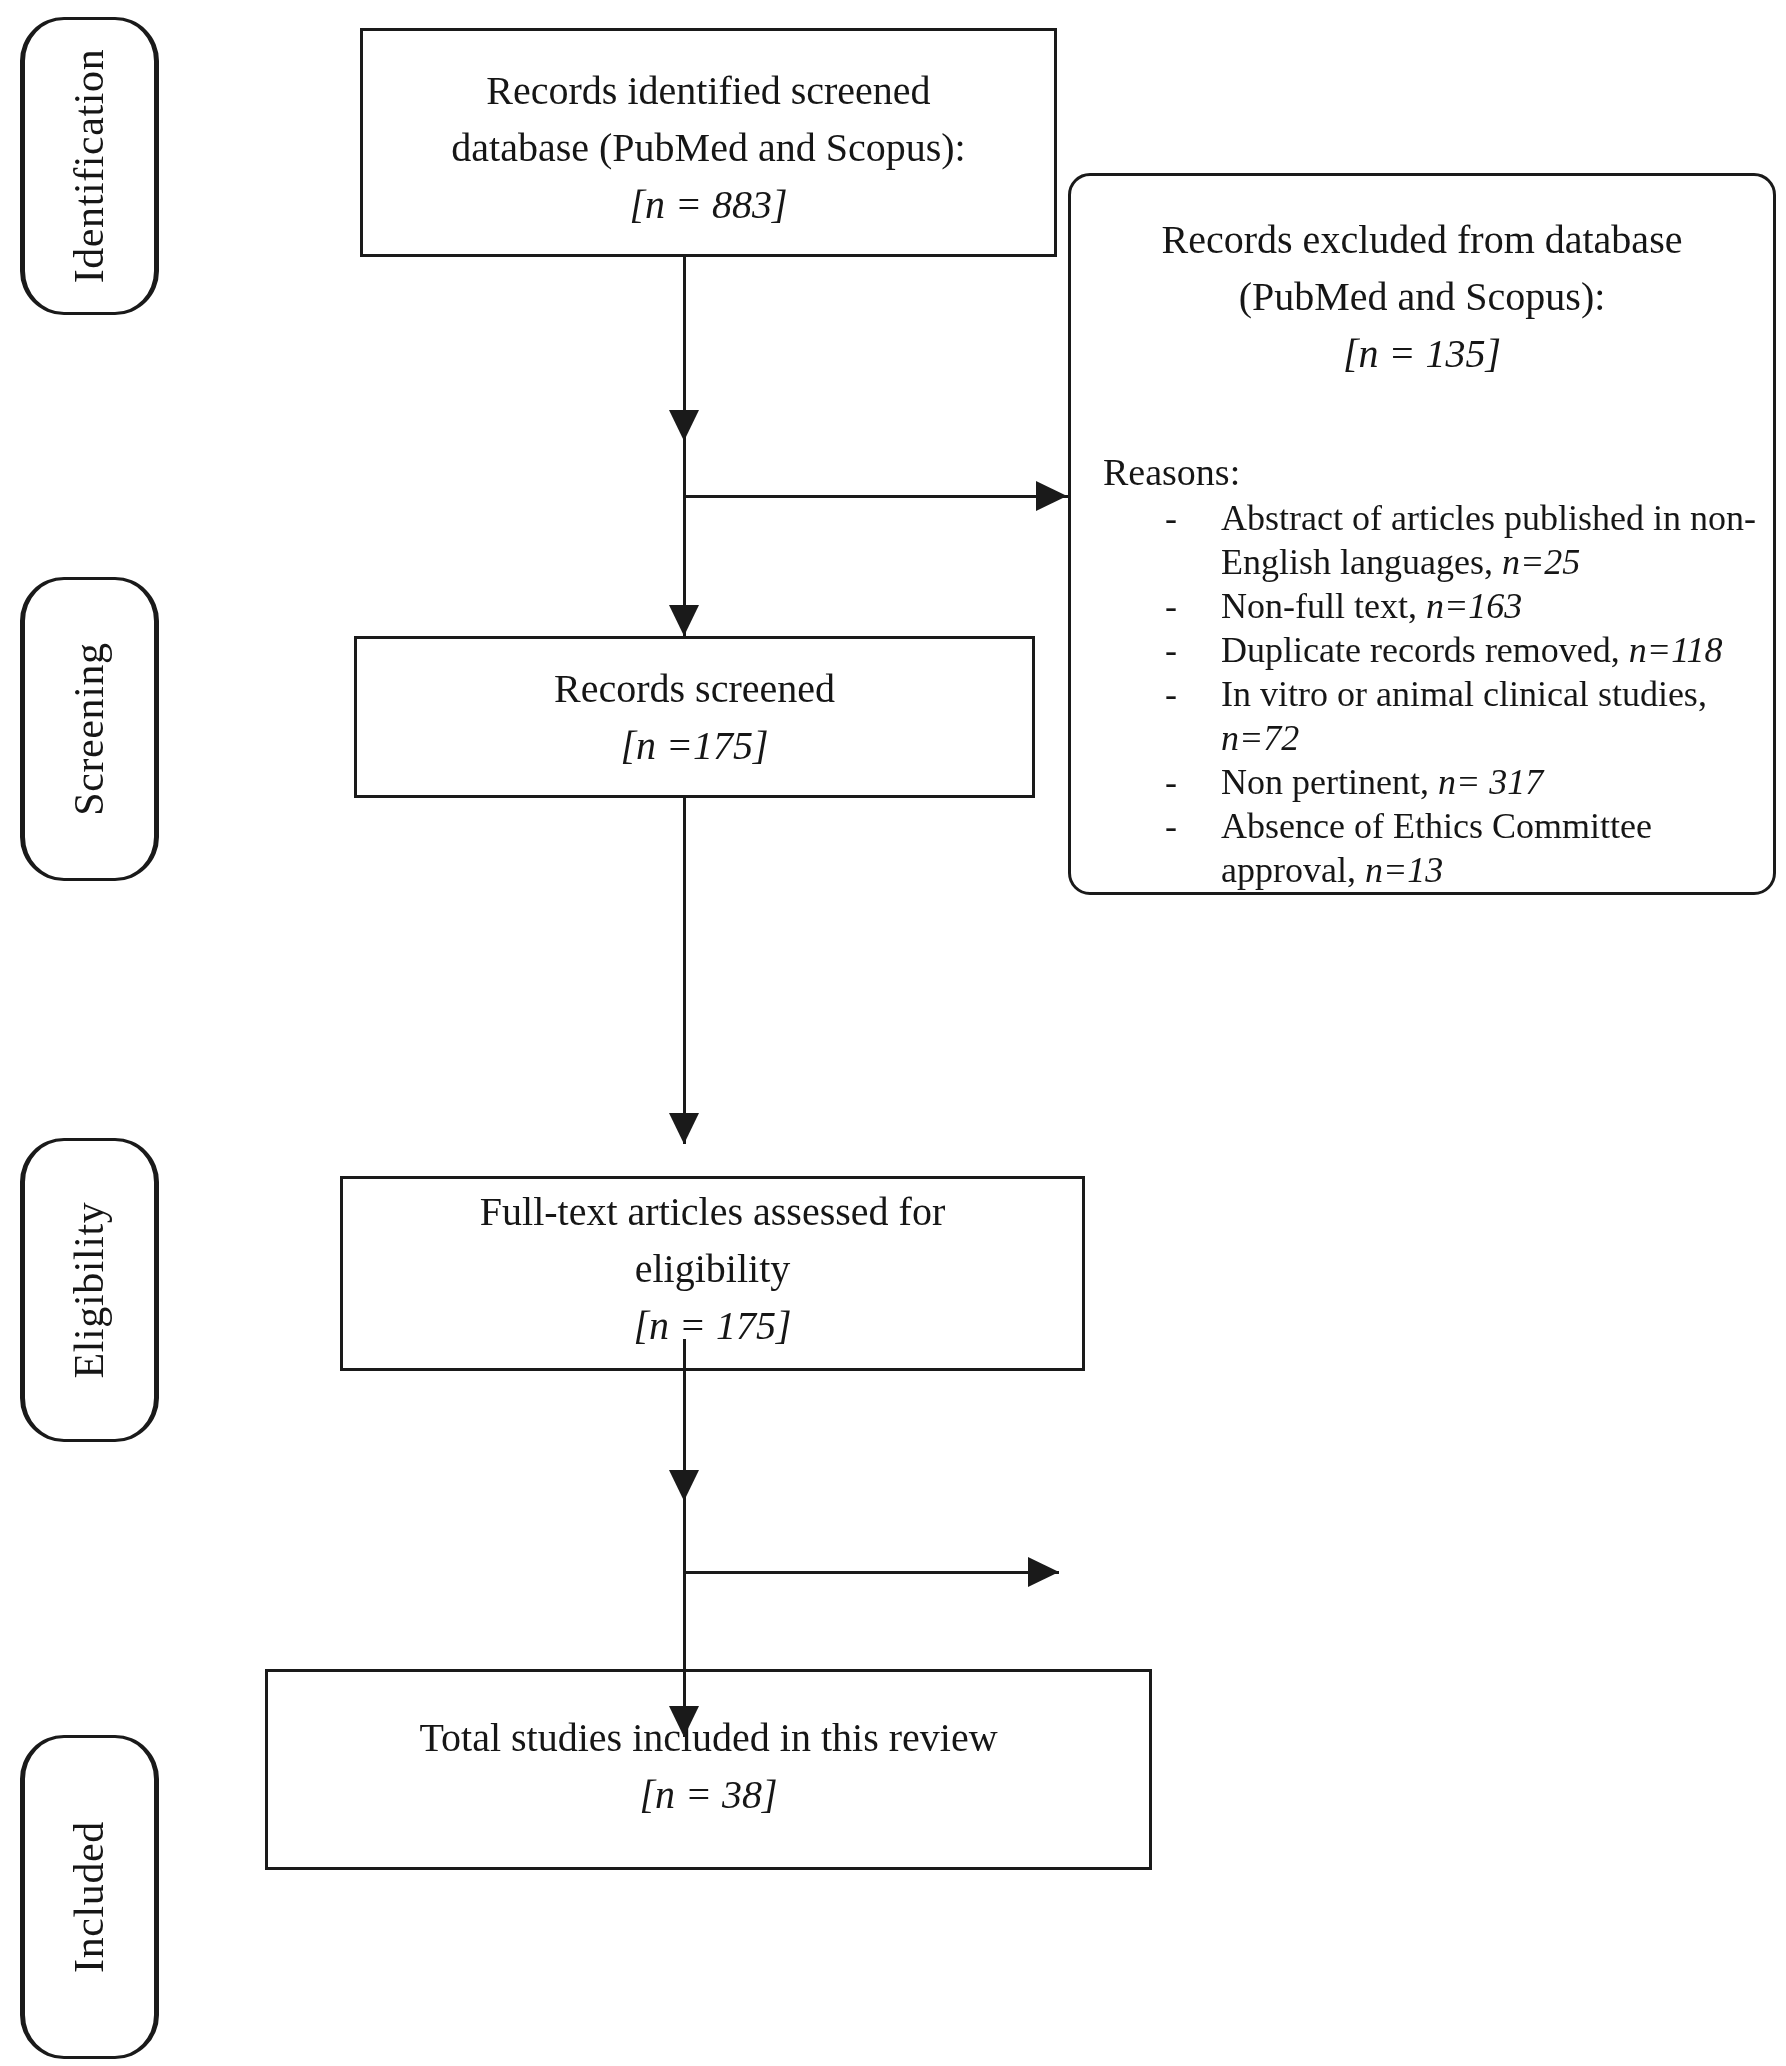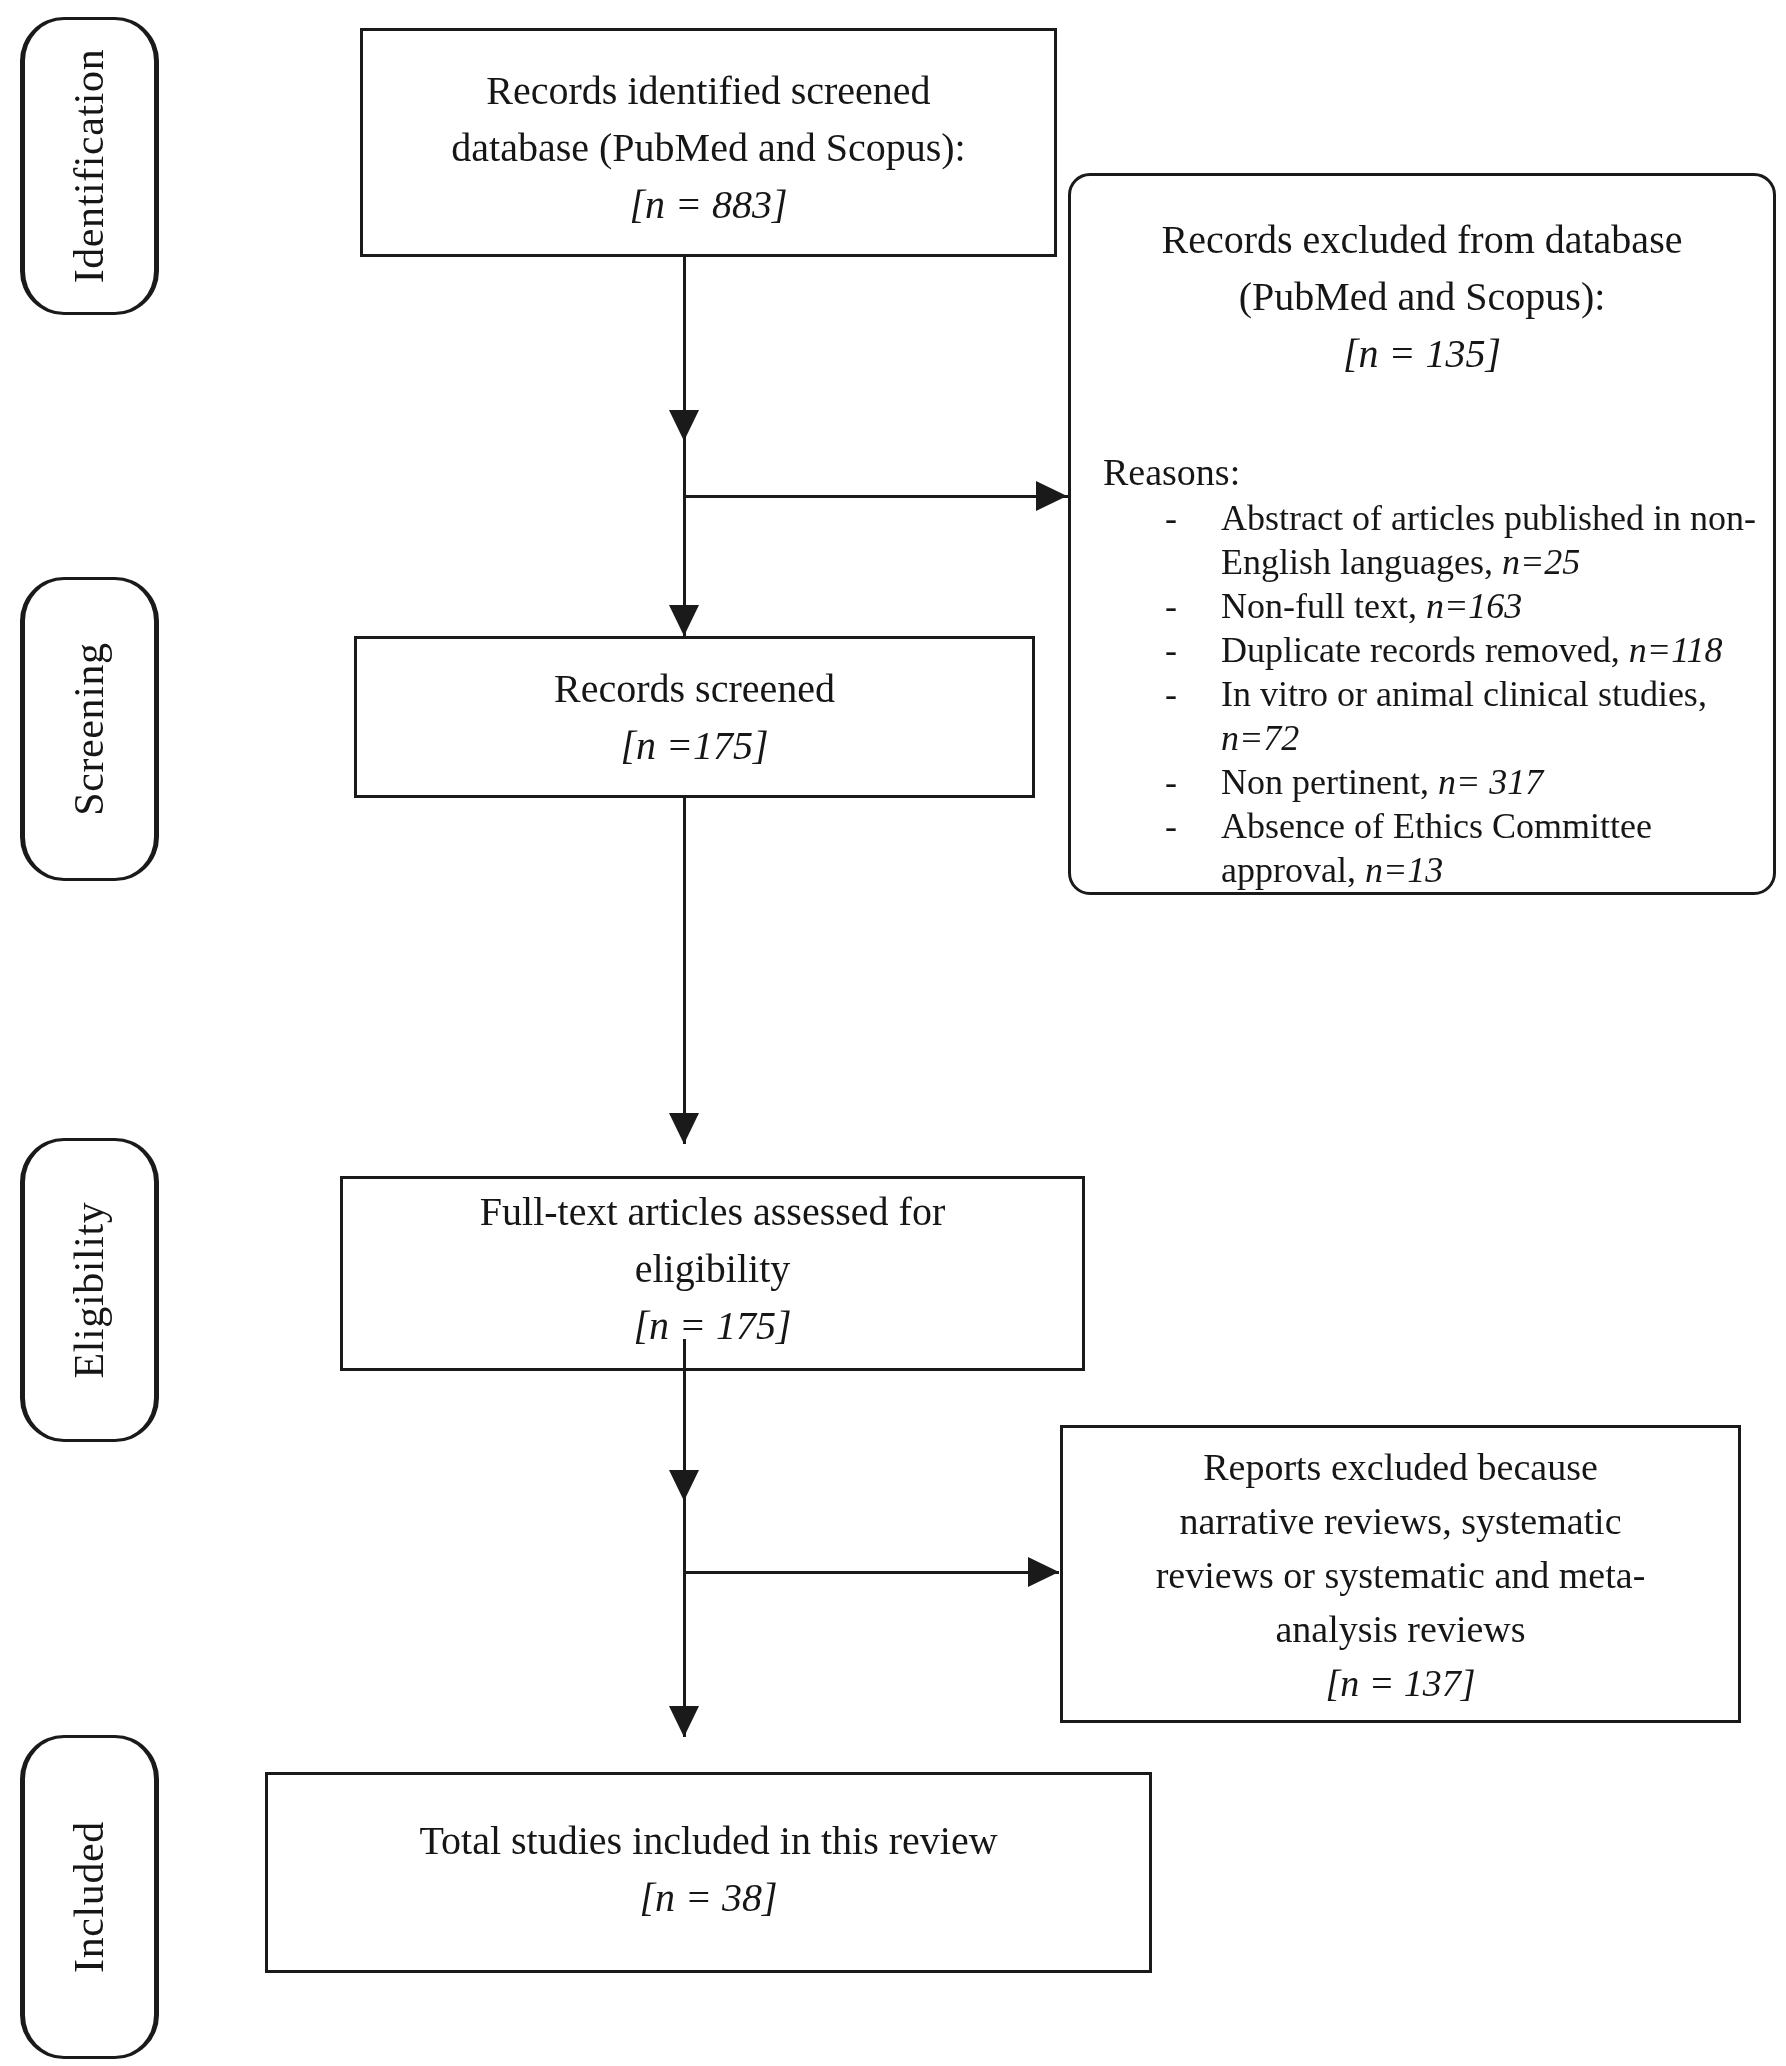--- a/index.html
+++ b/index.html
@@ -98,21 +98,21 @@
   <div class="fbox" style="left:354px;top:636px;width:681px;height:162px;padding-top:21px;">
     <div class="btext">Records screened</div>
     <div class="bcount">[n =175]</div>
   </div>
 
   <div class="fbox" style="left:340px;top:1144px;width:745px;height:195px;padding-top:4px;margin-top:32px;">
     <div class="btext" style="max-width:558px;">Full-text articles assessed for eligibility</div>
     <div class="bcount">[n = 175]</div>
   </div>
 
-  <div class="fbox" style="left:265px;top:1772px;width:887px;height:201px;padding-top:37px;">
+  <div class="fbox" style="left:265px;top:1669px;width:887px;height:201px;padding-top:37px;">
     <div class="btext" style="max-width:842px;">Total studies included in this review</div>
     <div class="bcount">[n = 38]</div>
   </div>
 
   <div class="fbox" style="left:1068px;top:173px;width:708px;height:722px;padding-top:35px;border-radius:22px;">
     <div class="xtitle" style="max-width:591px;">Records excluded from database (PubMed and Scopus):</div>
     <div class="xcount">[n = 135]</div>
     <div class="reasons-heading">Reasons:</div>
     <div>
       <div class="reason-row">
@@ -135,24 +135,20 @@
         <span class="reason-dash">-</span>
         <span class="reason-text"><span>Non pertinent, </span><span class="rn">n= 317</span></span>
       </div>
       <div class="reason-row">
         <span class="reason-dash">-</span>
         <span class="reason-text"><span>Absence of Ethics Committee approval, </span><span class="rn">n=13</span></span>
       </div>
     </div>
   </div>
 
-  <div class="fbox" style="left:1060px;top:1425px;width:681px;height:298px;padding-top:12.3px;">
-    <div class="xtitle" style="max-width:513px;font-size:38px;line-height:54px;">Reports excluded because narrative reviews, systematic reviews or systematic and meta-analysis reviews</div>
-    <div class="xcount" style="font-size:38px;line-height:54px;">[n = 137]</div>
-  </div>
 
   <div class="vline" style="left:683px;top:257px;height:379px;"></div>
   <div class="ah-down" style="left:669px;top:410px;"></div>
   <div class="hline" style="left:684px;top:495px;width:384px;"></div>
   <div class="ah-right" style="left:1036px;top:481px;"></div>
   <div class="ah-down" style="left:669px;top:605px;"></div>
 
   <div class="vline" style="left:683px;top:798px;height:346px;"></div>
   <div class="ah-down" style="left:669px;top:1113px;"></div>
 

